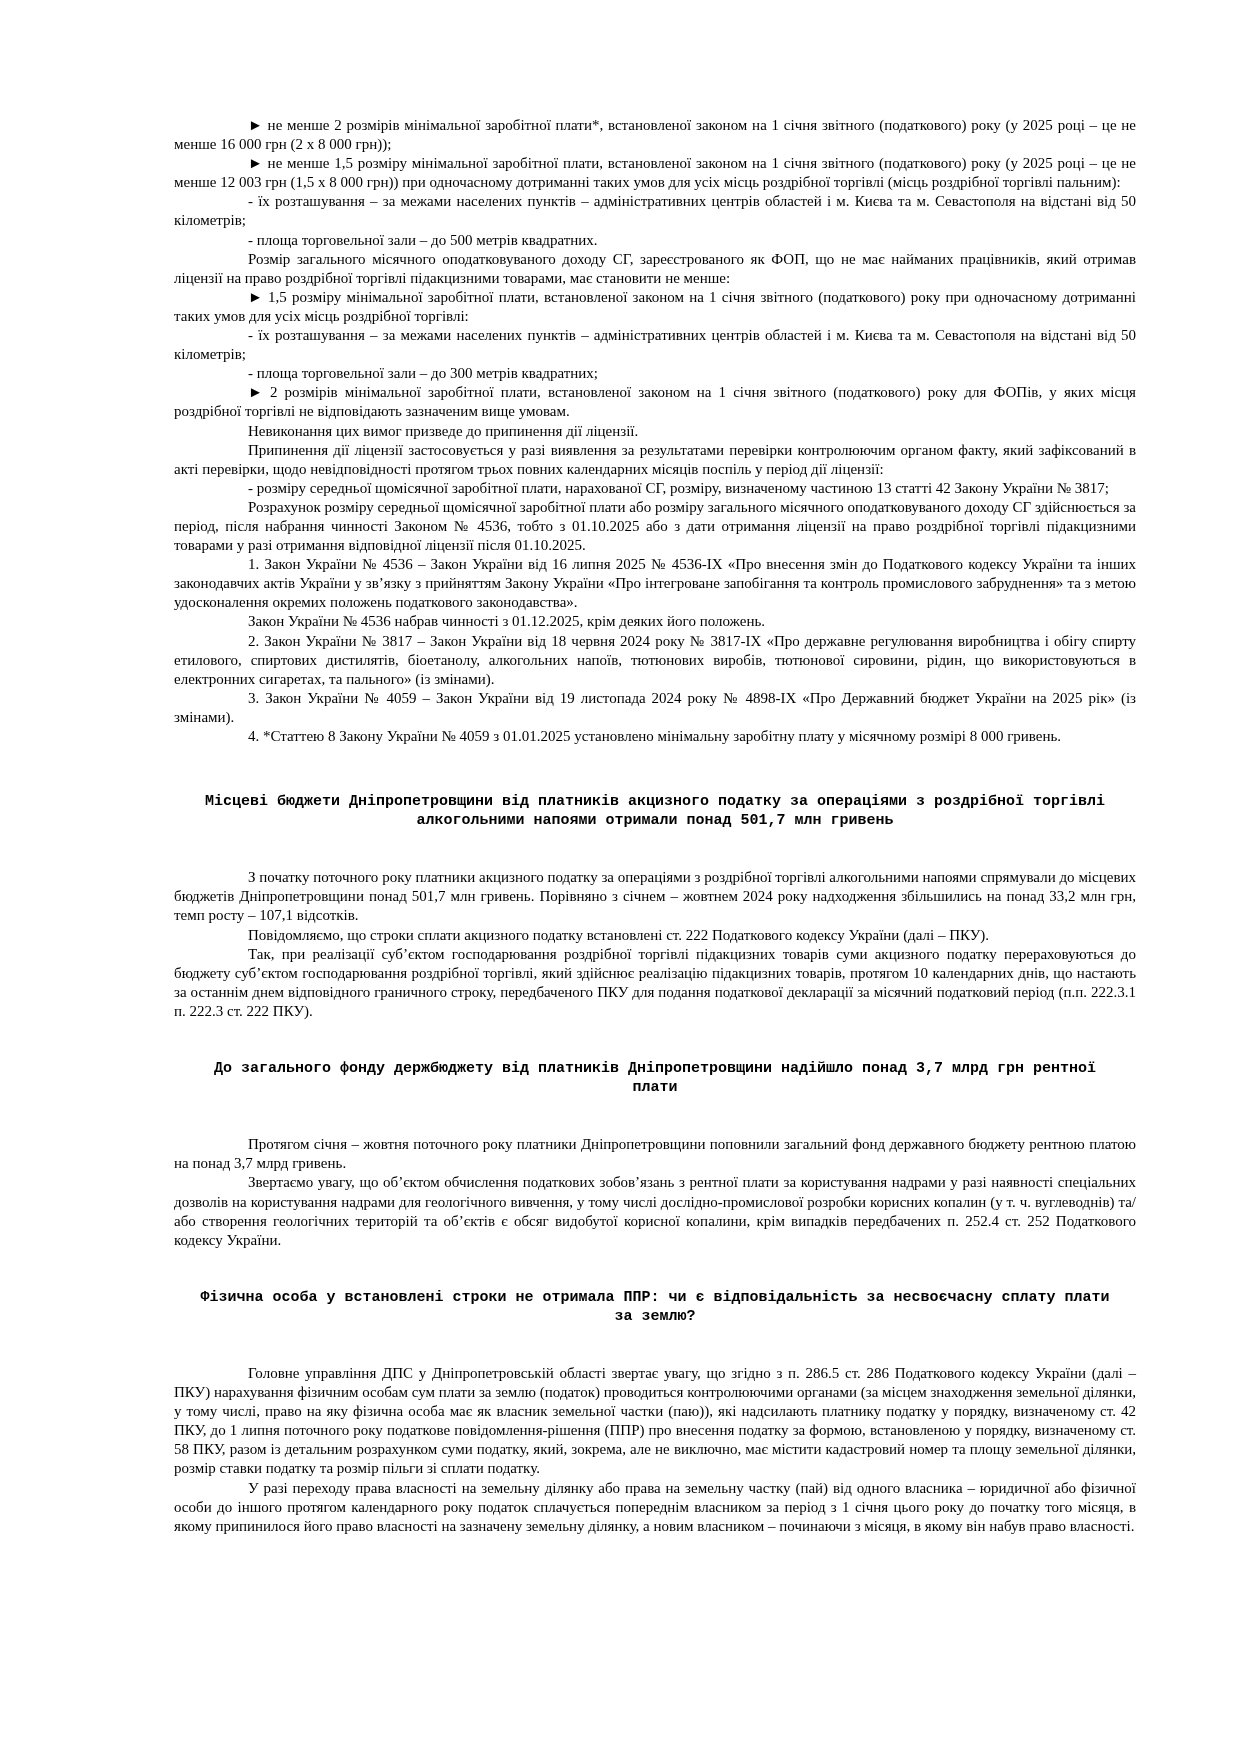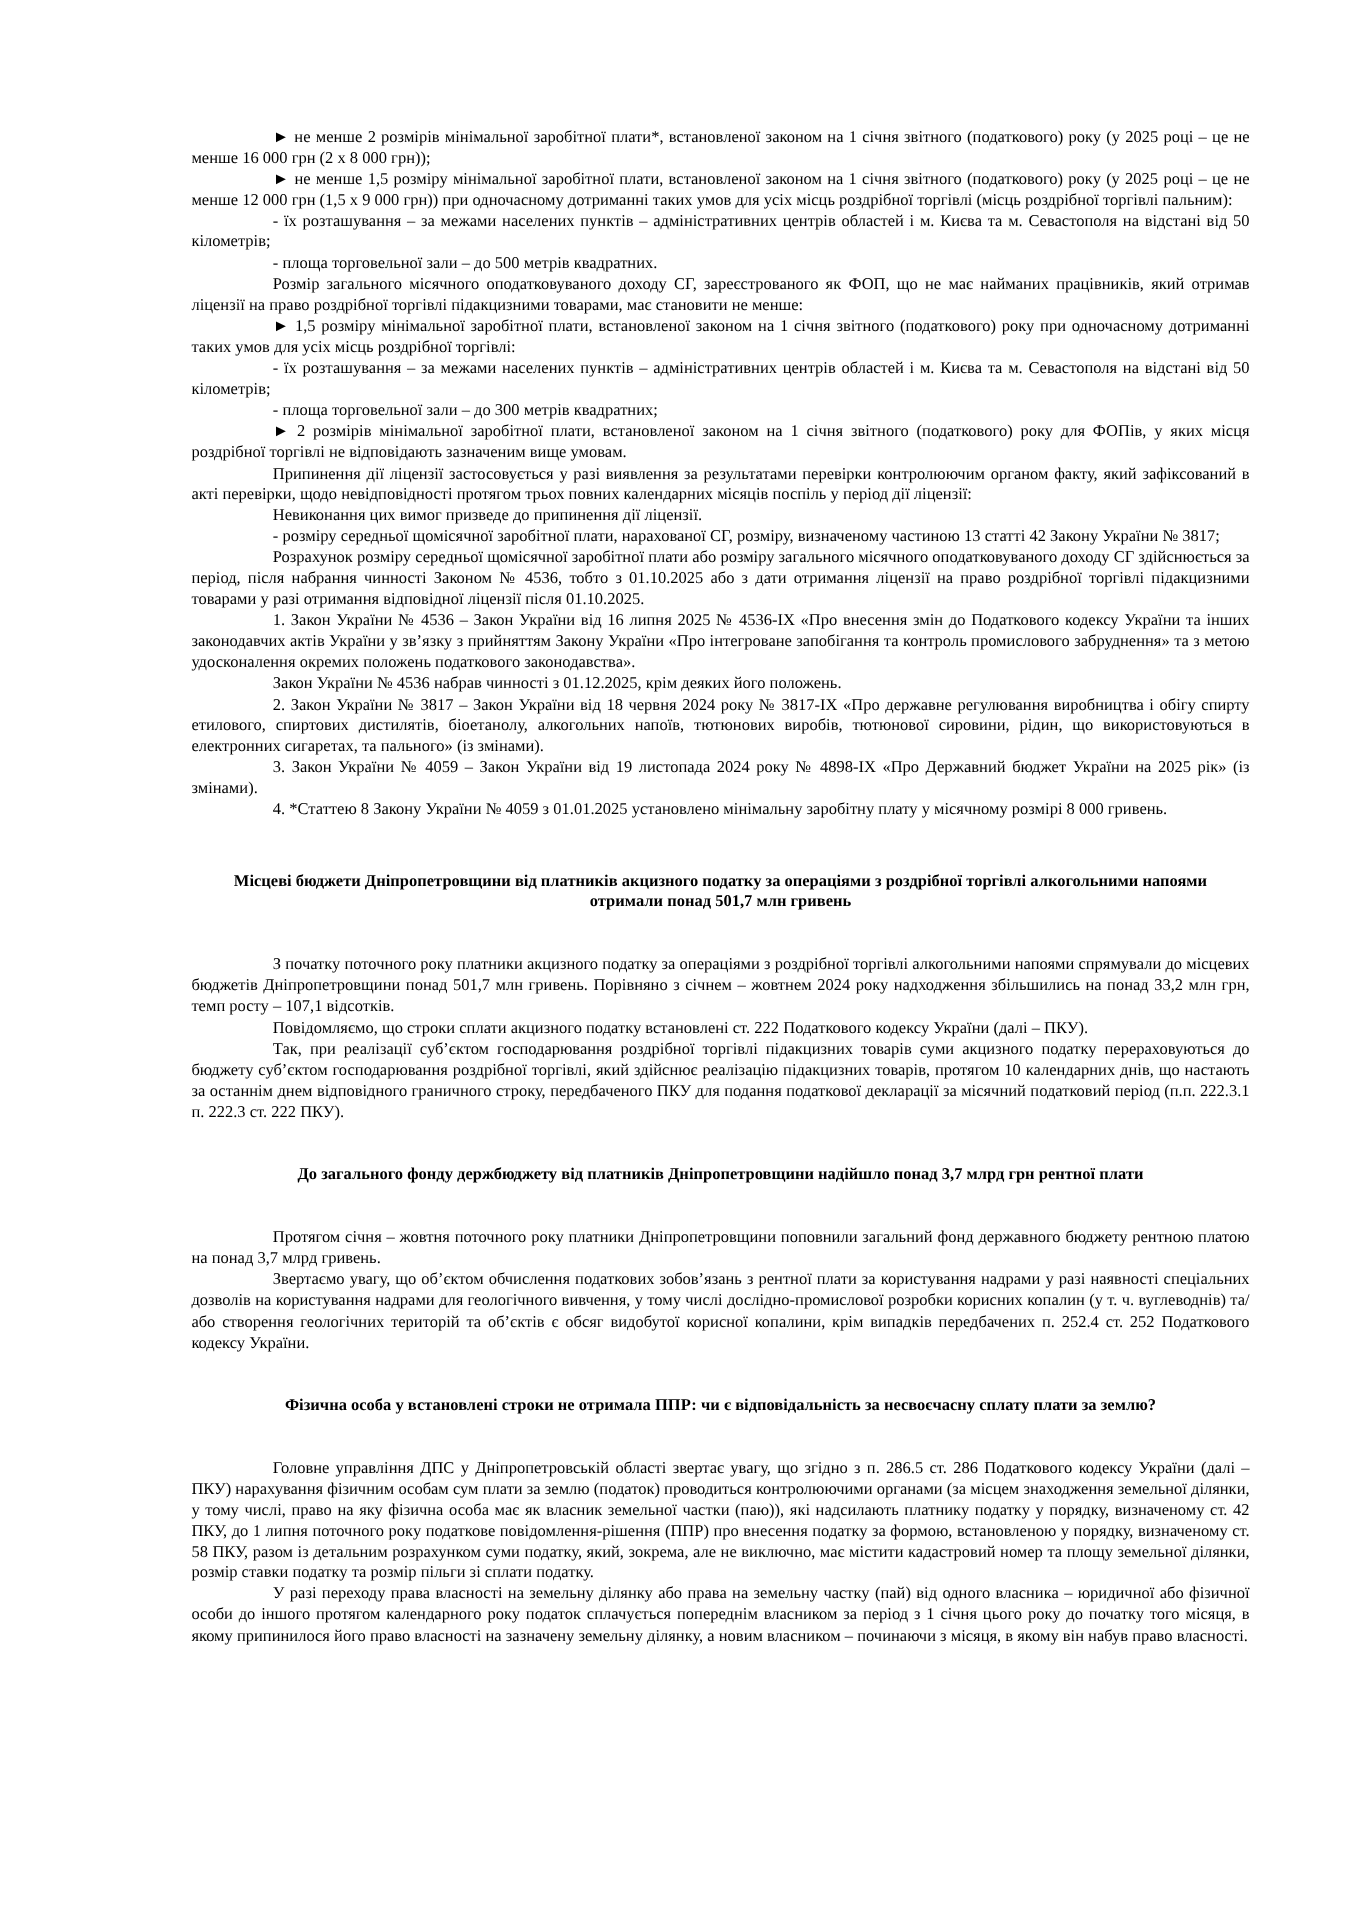--- a/index.html
+++ b/index.html
@@ -11,41 +11,42 @@
     padding: 116px 104px 0 174px;
     font-family: "Liberation Serif", serif;
     font-size: 15px;
     line-height: 19.1px;
     color: #000000;
   }
   .p { text-align: justify; text-indent: 74px; margin: 0; }
   .h {
     font-weight: bold; text-align: center; margin: 0;
     padding: 0 20px;
+    font-family: Liberation Mono, monospace;
   }
   .gap-lg { height: 46px; }
   .gap-md { height: 38px; }
 </style>
 </head>
 <body>
 
 <div class="page">
 
   <div>
     <p class="p">► не менше 2 розмірів мінімальної заробітної плати*, встановленої законом на 1 січня звітного (податкового) року (у 2025 році – це не менше 16 000 грн (2 х 8 000 грн));</p>
-    <p class="p">► не менше 1,5 розміру мінімальної заробітної плати, встановленої законом на 1 січня звітного (податкового) року (у 2025 році – це не менше 12 000 грн (1,5 х 9 000 грн)) при одночасному дотриманні таких умов для усіх місць роздрібної торгівлі (місць роздрібної торгівлі пальним):</p>
+    <p class="p">► не менше 1,5 розміру мінімальної заробітної плати, встановленої законом на 1 січня звітного (податкового) року (у 2025 році – це не менше 12 003 грн (1,5 х 8 000 грн)) при одночасному дотриманні таких умов для усіх місць роздрібної торгівлі (місць роздрібної торгівлі пальним):</p>
     <p class="p">- їх розташування – за межами населених пунктів – адміністративних центрів областей і м. Києва та м. Севастополя на відстані від 50 кілометрів;</p>
     <p class="p">- площа торговельної зали – до 500 метрів квадратних.</p>
     <p class="p">Розмір загального місячного оподатковуваного доходу СГ, зареєстрованого як ФОП, що не має найманих працівників, який отримав ліцензії на право роздрібної торгівлі підакцизними товарами, має становити не менше:</p>
     <p class="p">► 1,5 розміру мінімальної заробітної плати, встановленої законом на 1 січня звітного (податкового) року при одночасному дотриманні таких умов для усіх місць роздрібної торгівлі:</p>
     <p class="p">- їх розташування – за межами населених пунктів – адміністративних центрів областей і м. Києва та м. Севастополя на відстані від 50 кілометрів;</p>
     <p class="p">- площа торговельної зали – до 300 метрів квадратних;</p>
     <p class="p">► 2 розмірів мінімальної заробітної плати, встановленої законом на 1 січня звітного (податкового) року для ФОПів, у яких місця роздрібної торгівлі не відповідають зазначеним вище умовам.</p>
+    <p class="p">Невиконання цих вимог призведе до припинення дії ліцензії.</p>
     <p class="p">Припинення дії ліцензії застосовується у разі виявлення за результатами перевірки контролюючим органом факту, який зафіксований в акті перевірки, щодо невідповідності протягом трьох повних календарних місяців поспіль у період дії ліцензії:</p>
-    <p class="p">Невиконання цих вимог призведе до припинення дії ліцензії.</p>
     <p class="p">- розміру середньої щомісячної заробітної плати, нарахованої СГ, розміру, визначеному частиною 13 статті 42 Закону України № 3817;</p>
     <p class="p">Розрахунок розміру середньої щомісячної заробітної плати або розміру загального місячного оподатковуваного доходу СГ здійснюється за період, після набрання чинності Законом № 4536, тобто з 01.10.2025 або з дати отримання ліцензії на право роздрібної торгівлі підакцизними товарами у разі отримання відповідної ліцензії після 01.10.2025.</p>
     <p class="p">1. Закон України № 4536 – Закон України від 16 липня 2025 № 4536-IX «Про внесення змін до Податкового кодексу України та інших законодавчих актів України у зв’язку з прийняттям Закону України «Про інтегроване запобігання та контроль промислового забруднення» та з метою удосконалення окремих положень податкового законодавства».</p>
     <p class="p">Закон України № 4536 набрав чинності з 01.12.2025, крім деяких його положень.</p>
     <p class="p">2. Закон України № 3817 – Закон України від 18 червня 2024 року № 3817-IX «Про державне регулювання виробництва і обігу спирту етилового, спиртових дистилятів, біоетанолу, алкогольних напоїв, тютюнових виробів, тютюнової сировини, рідин, що використовуються в електронних сигаретах, та пального» (із змінами).</p>
     <p class="p">3. Закон України № 4059 – Закон України від 19 листопада 2024 року  № 4898-IX «Про Державний бюджет України на 2025 рік» (із змінами).</p>
     <p class="p">4. *Статтею 8 Закону України № 4059 з 01.01.2025 установлено мінімальну заробітну плату у місячному розмірі 8 000 гривень.</p>
   </div>
 
   <div class="gap-lg"></div>

